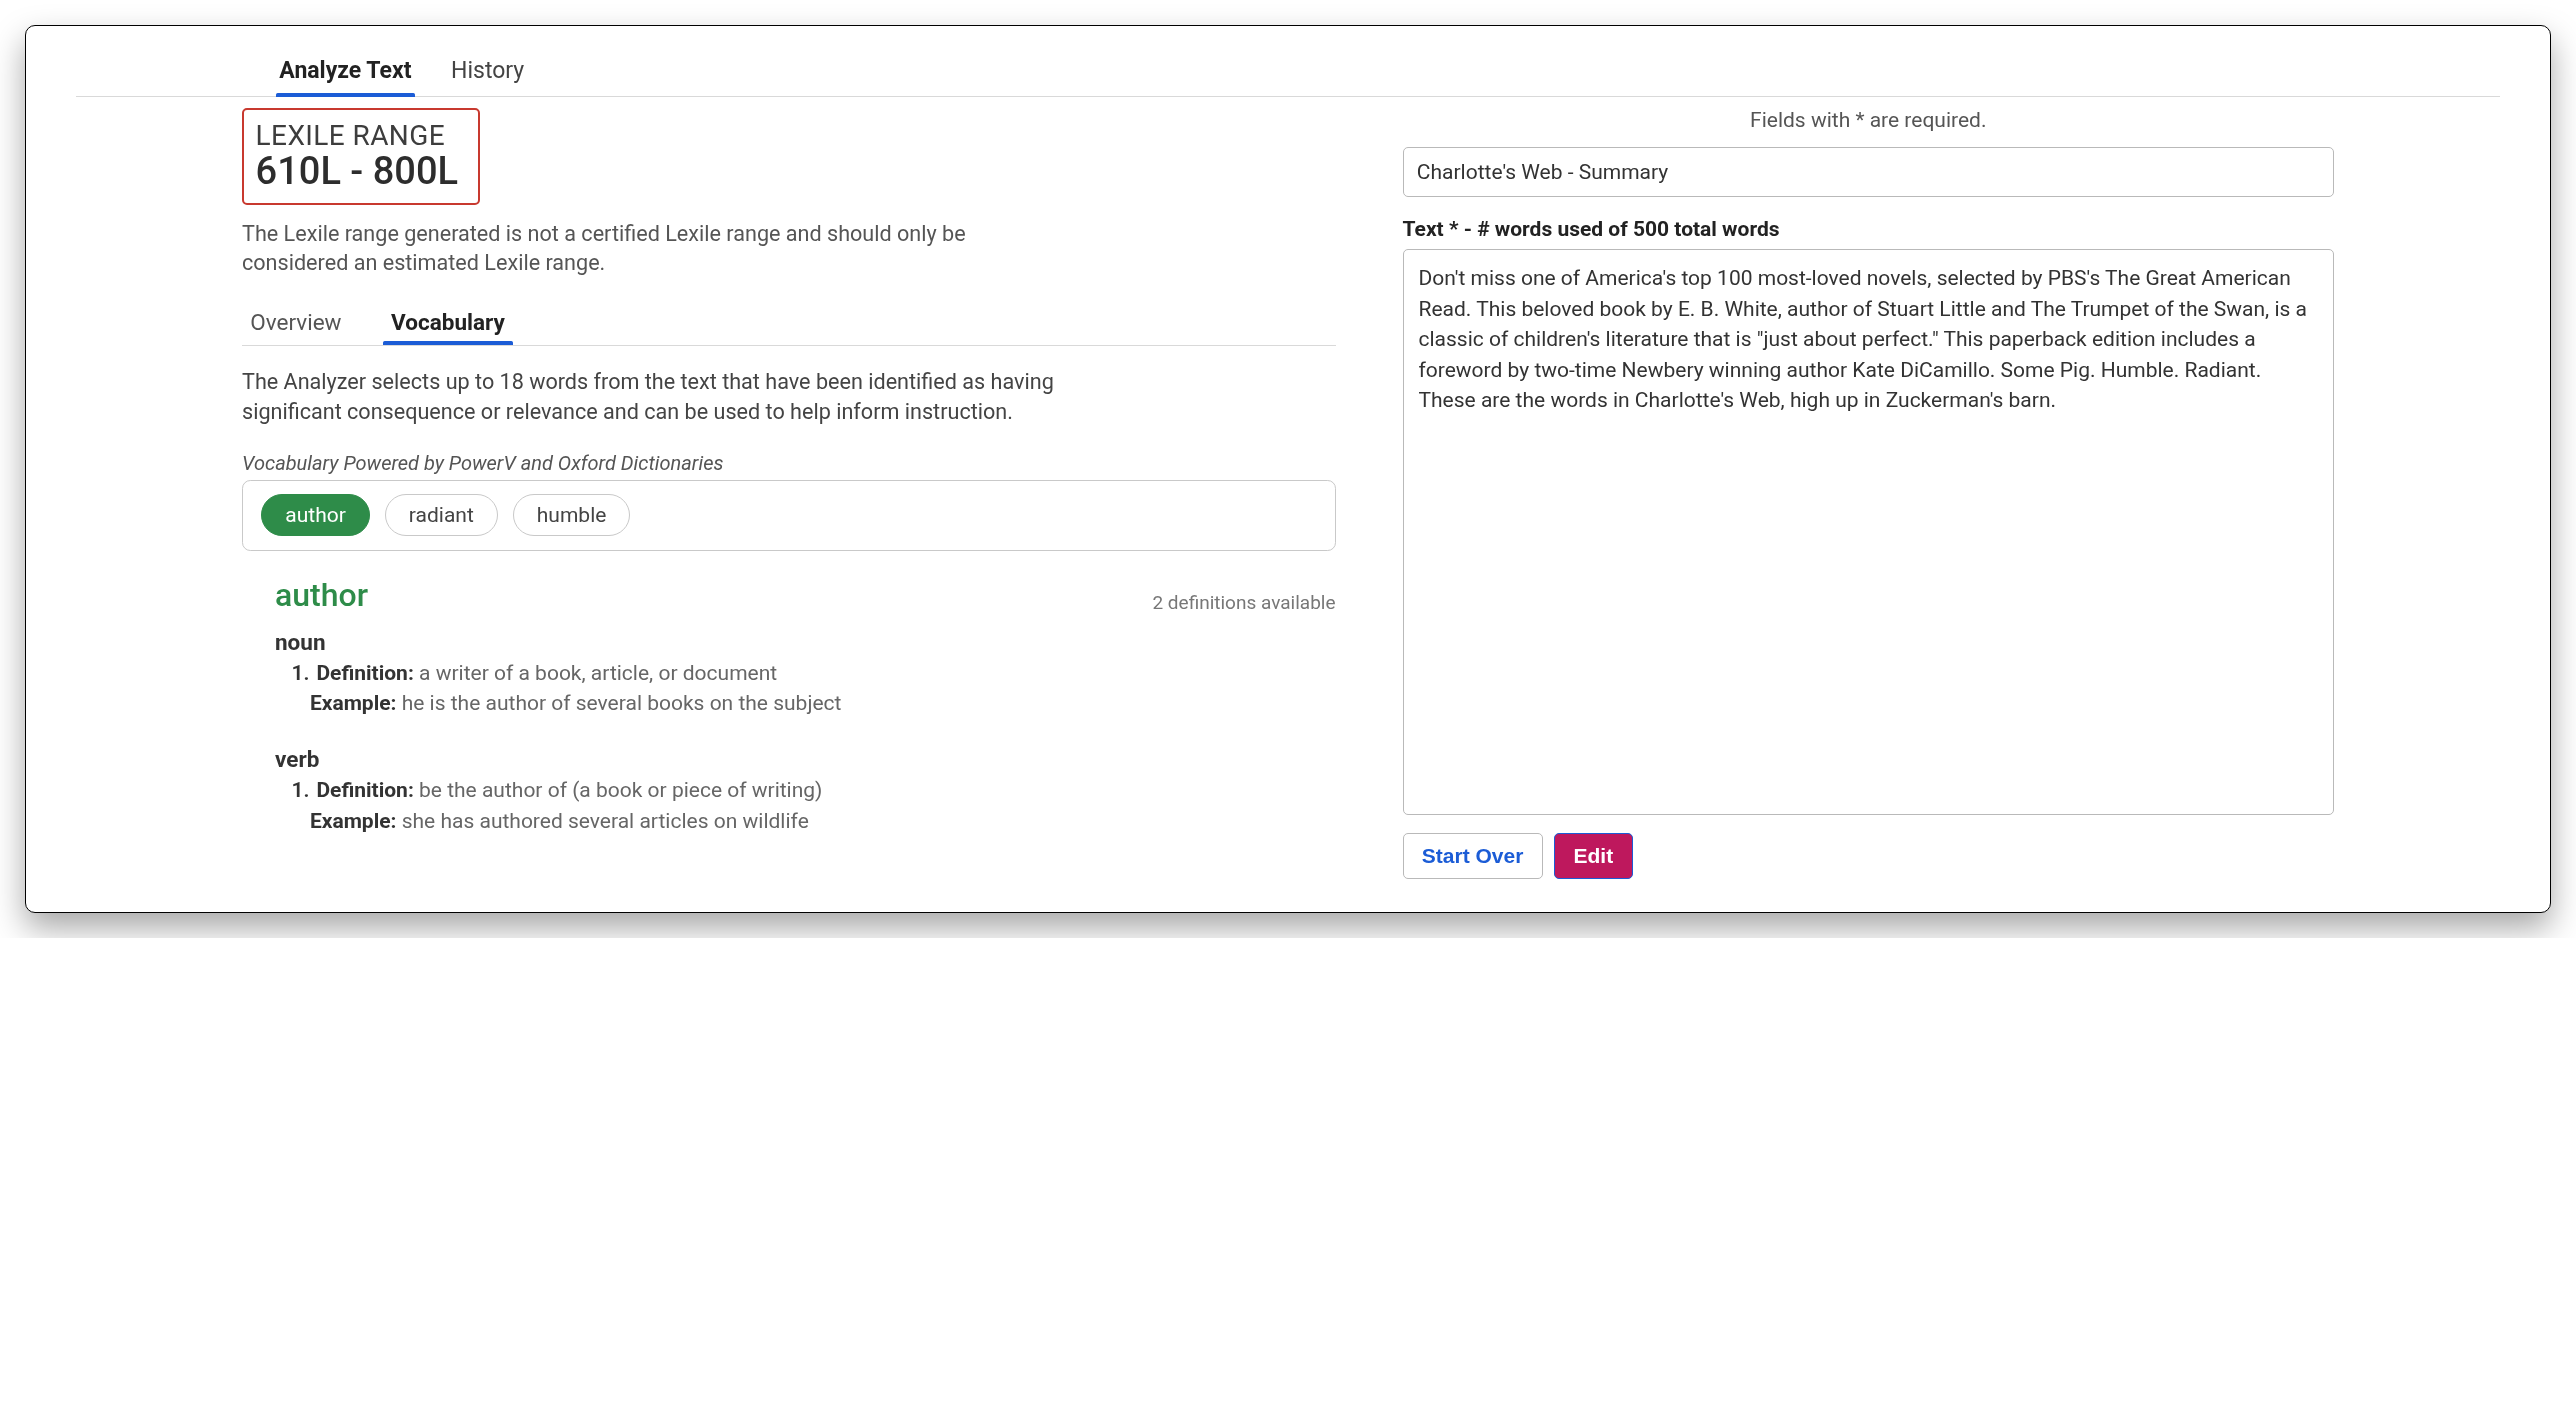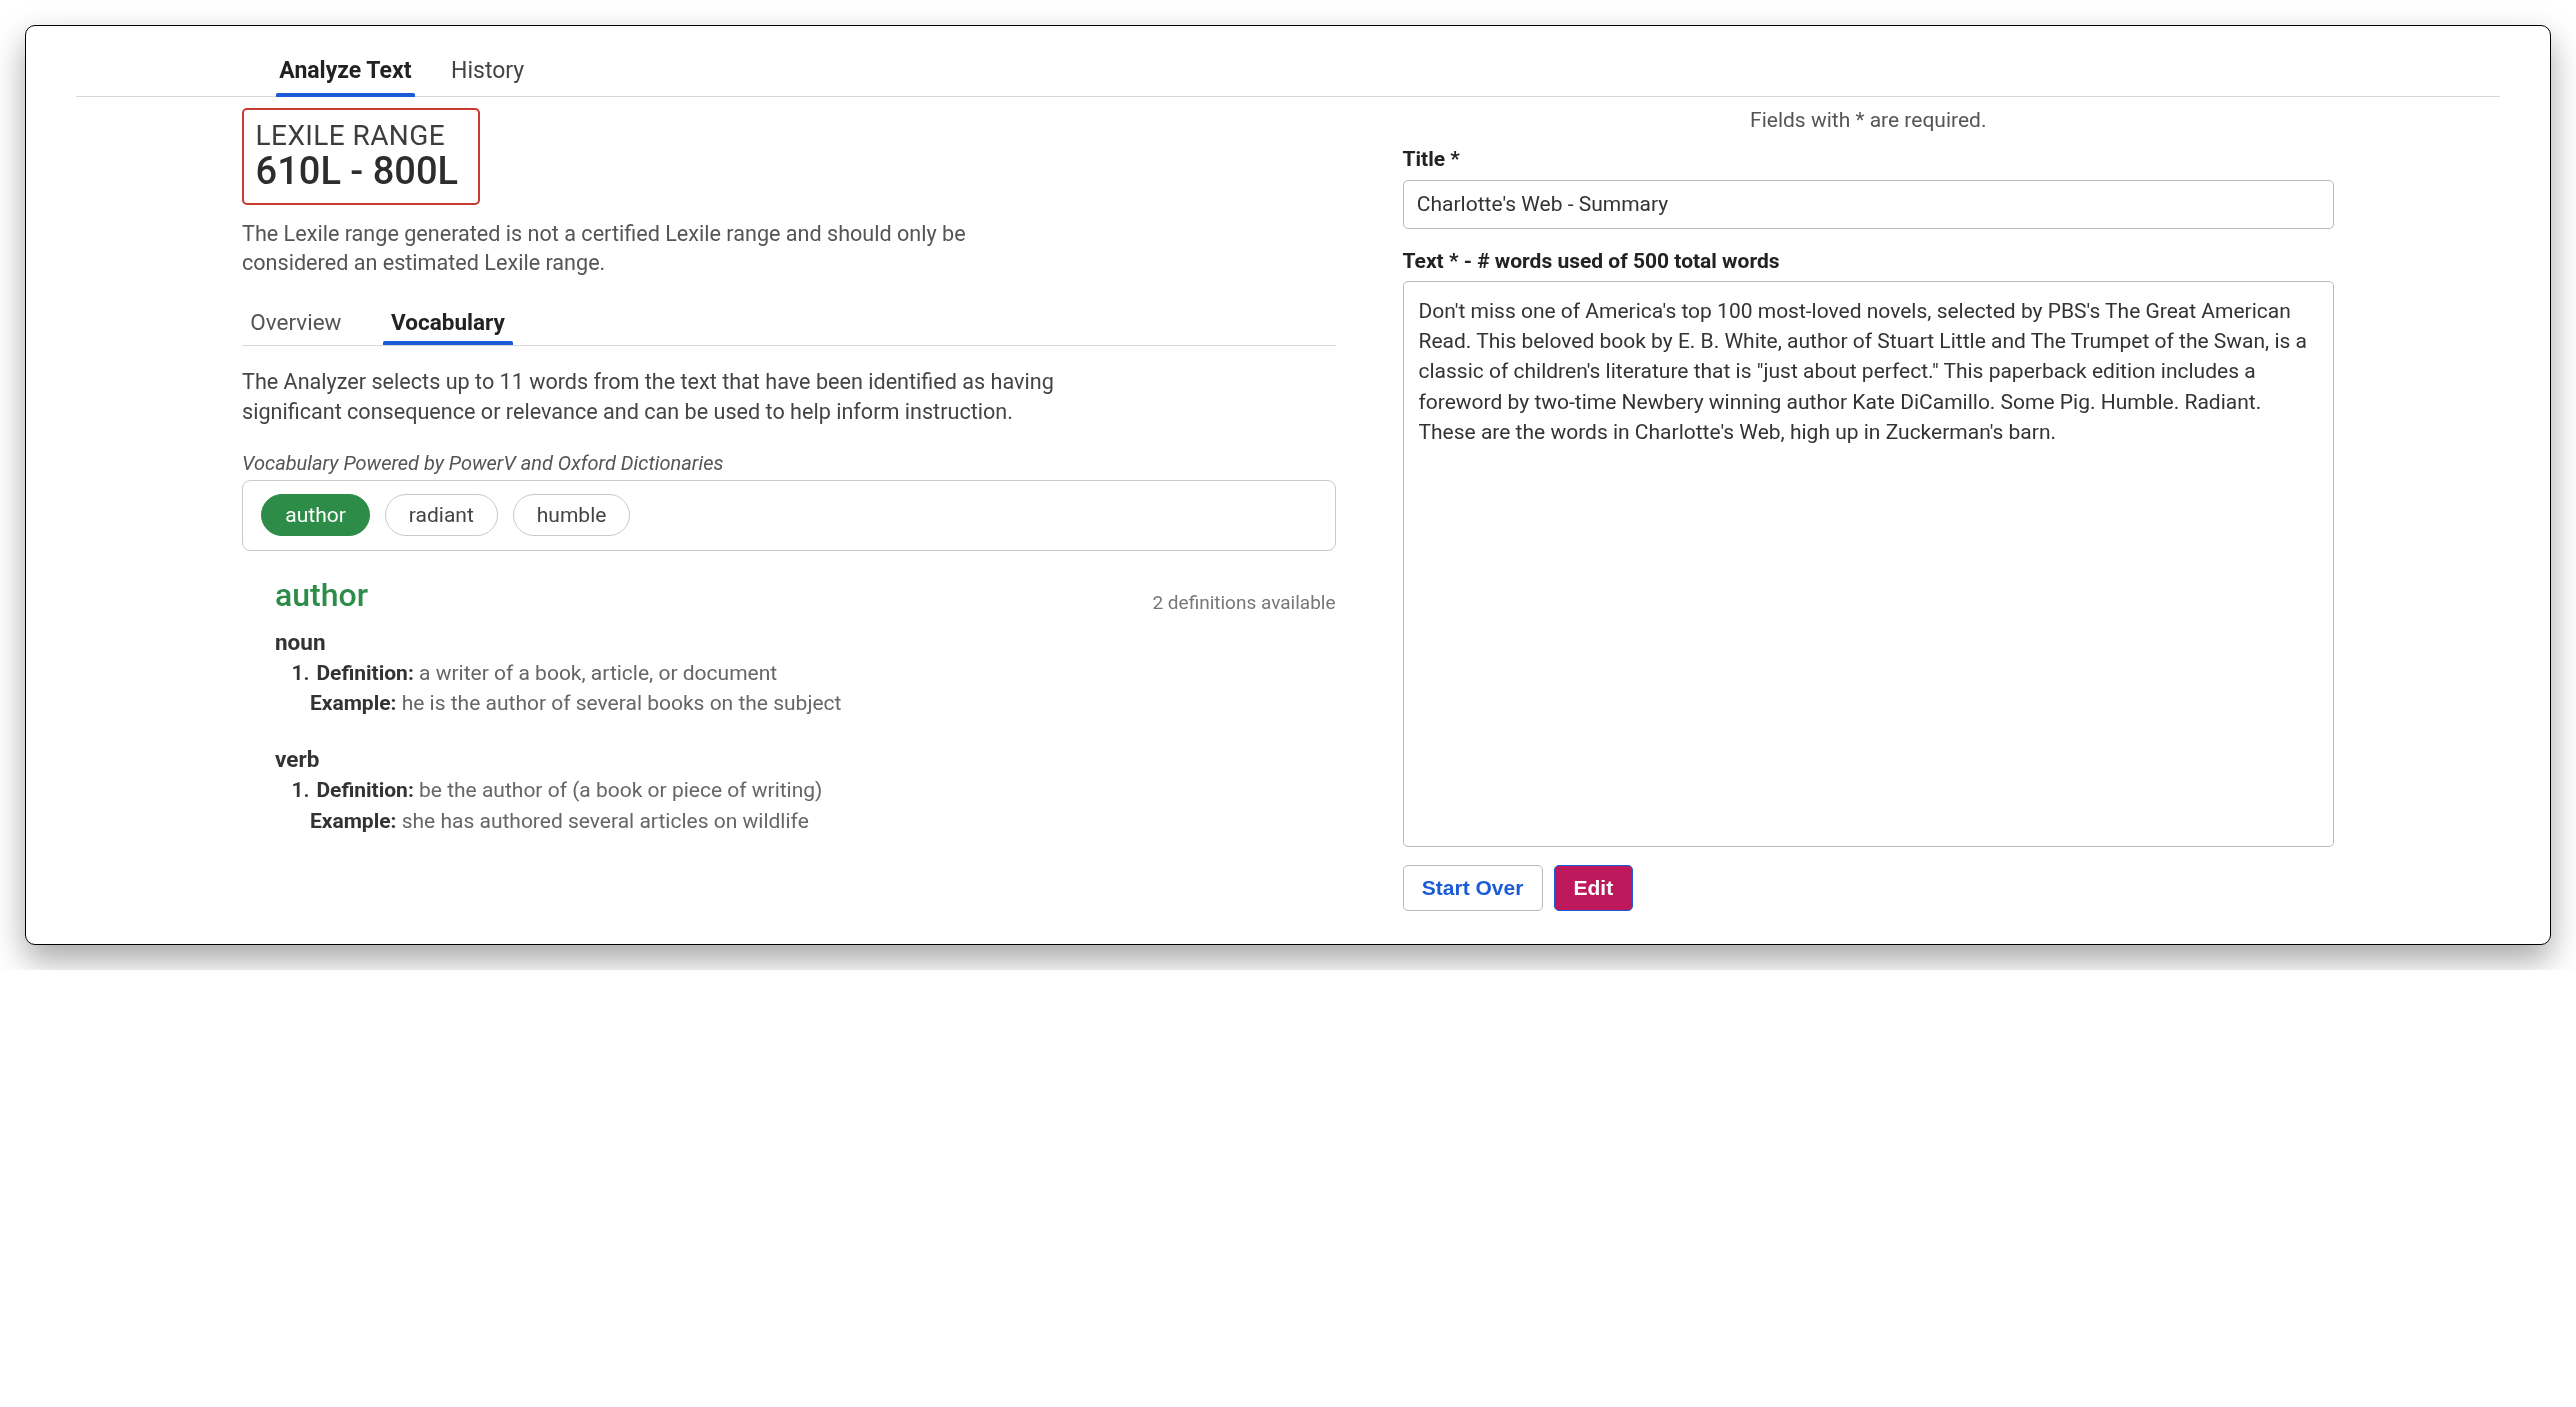--- a/index.html
+++ b/index.html
@@ -254,21 +254,21 @@
         <div class="lexile-label">LEXILE RANGE</div>
         <div class="lexile-value">610L - 800L</div>
       </div>
       <div class="lexile-note">The Lexile range generated is not a certified Lexile range and should only be considered an estimated Lexile range.</div>
 
       <div class="subtabs-row">
         <div class="subtab">Overview</div>
         <div class="subtab active">Vocabulary</div>
       </div>
 
-      <div class="analyzer-desc">The Analyzer selects up to 11 words from the text that have been identified as having significant consequence or relevance and can be used to help inform instruction.</div>
+      <div class="analyzer-desc">The Analyzer selects up to 18 words from the text that have been identified as having significant consequence or relevance and can be used to help inform instruction.</div>
 
       <div class="powered-by">Vocabulary Powered by PowerV and Oxford Dictionaries</div>
 
       <div class="chips-box">
         <div class="chip active">author</div>
         <div class="chip">radiant</div>
         <div class="chip">humble</div>
       </div>
 
       <div class="def-header">
@@ -307,21 +307,20 @@
               <span class="txt">she has authored several articles on wildlife</span>
             </div>
           </li>
         </ol>
       </div>
     </div>
 
     <div class="right">
       <div class="required-note">Fields with * are required.</div>
 
-      <div class="field-label">Title *</div>
       <input type="text" class="text-input" value="Charlotte's Web - Summary" style="">
 
       <div class="field-label">Text * -  # words used of 500 total words</div>
       <textarea class="text-area" style="">Don't miss one of America's top 100 most-loved novels, selected by PBS's The Great American Read. This beloved book by E. B. White, author of Stuart Little and The Trumpet of the Swan, is a classic of children's literature that is "just about perfect." This paperback edition includes a foreword by two-time Newbery winning author Kate DiCamillo. Some Pig. Humble. Radiant. These are the words in Charlotte's Web, high up in Zuckerman's barn.</textarea>
 
       <div class="btn-row">
         <button class="btn btn-outline">Start Over</button>
         <button class="btn btn-primary">Edit</button>
       </div>
     </div>

